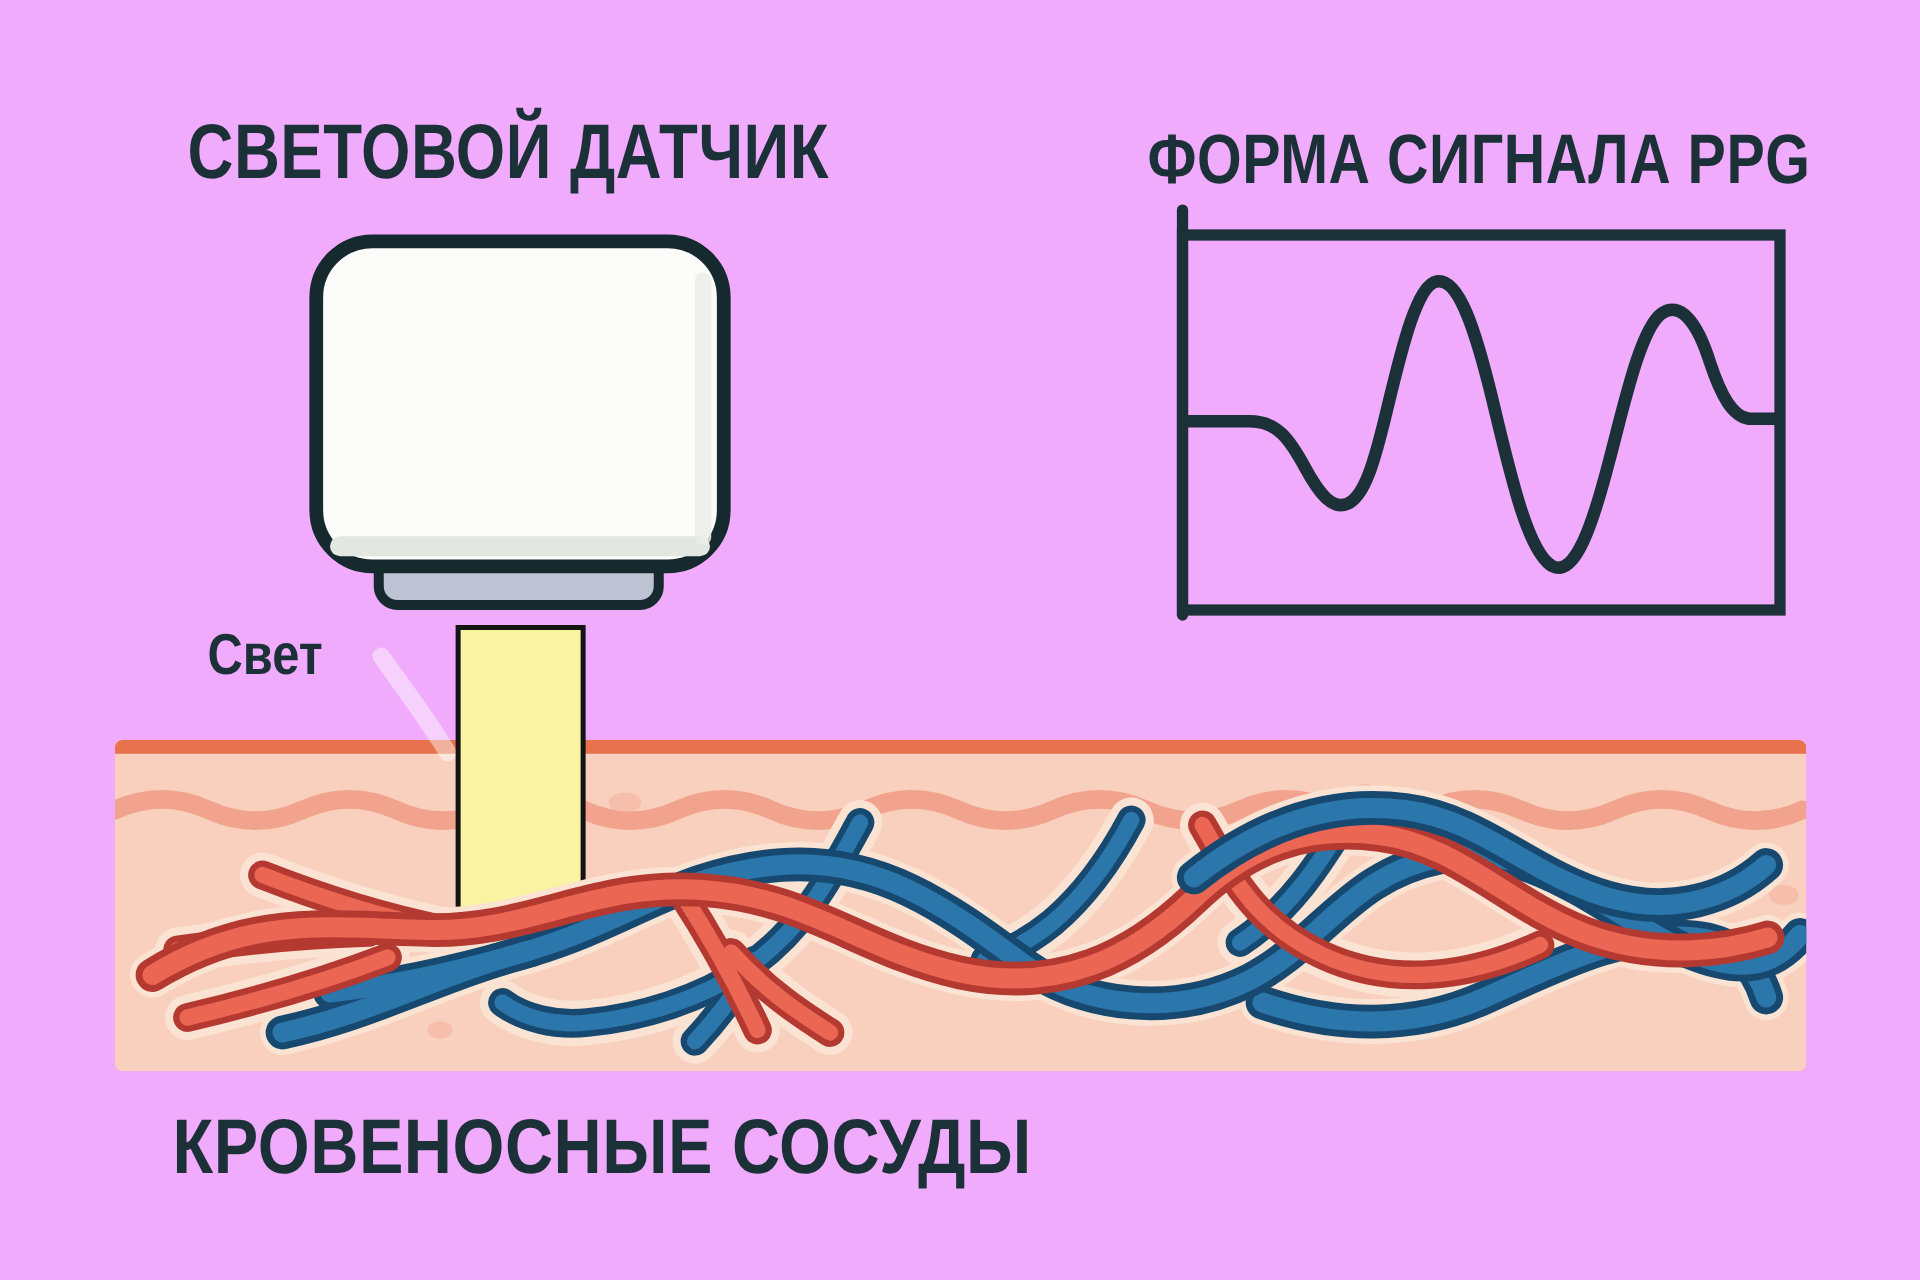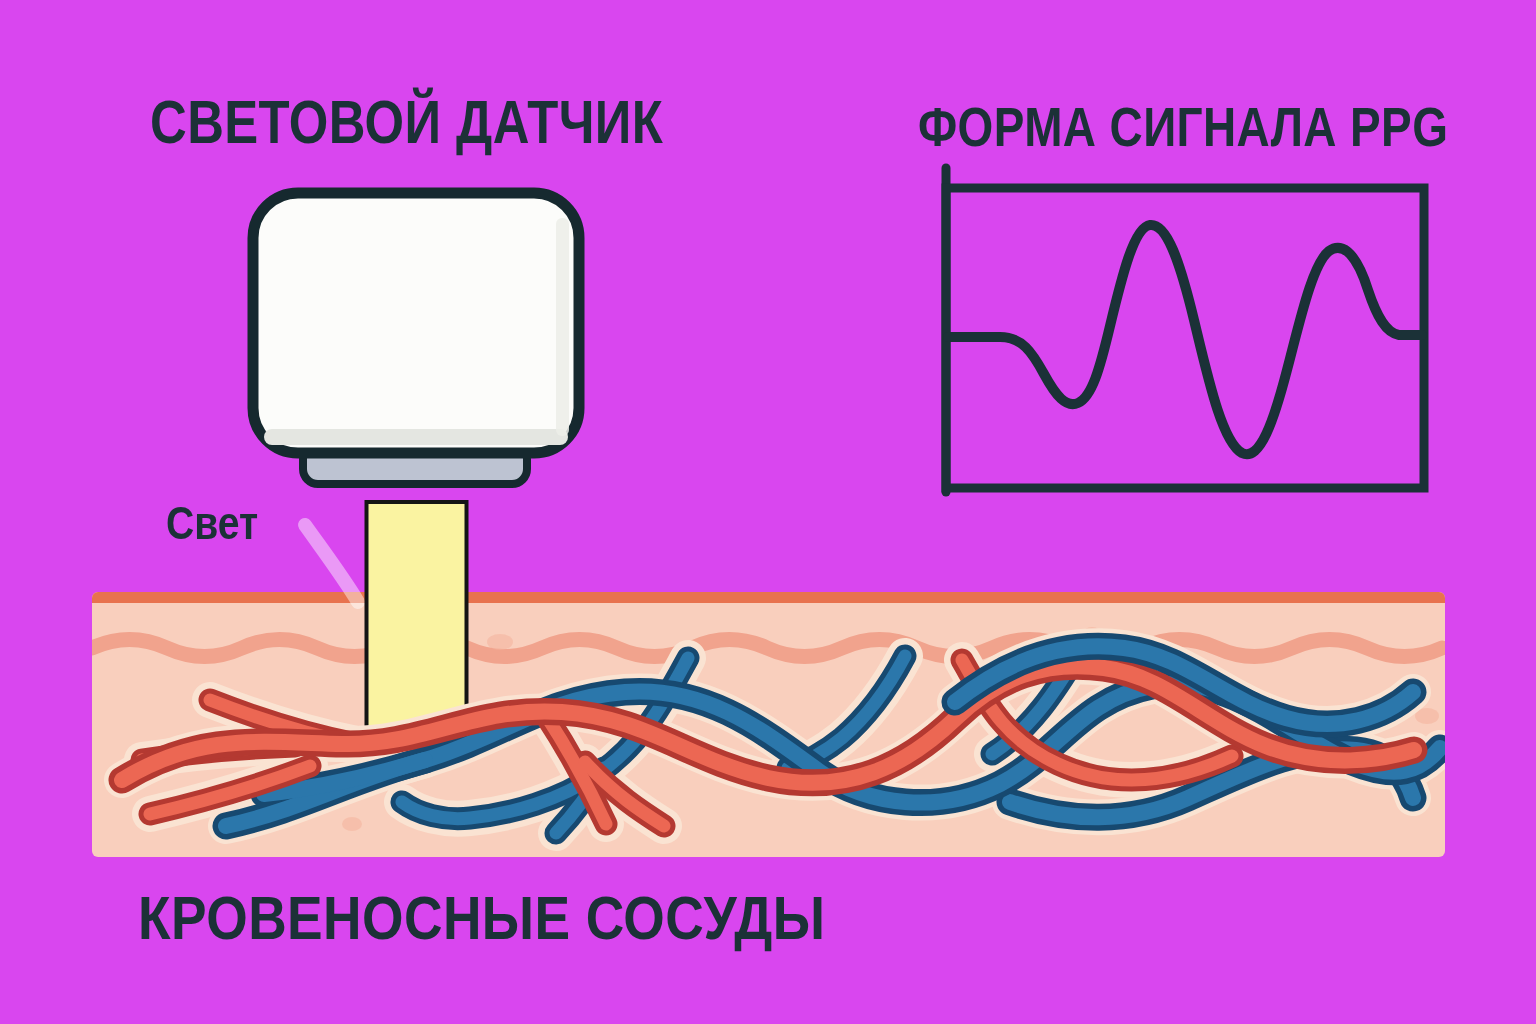--- a/index.html
+++ b/index.html
@@ -1,19 +1,19 @@
 <!DOCTYPE html>
 <html><head>
 <meta charset="utf-8">
 <style>
   html,body{margin:0;padding:0;}
   #canvas{
     position:relative;
     width:1536px;height:1024px;
-    background:#d946ef;
+    background:#f0abfc;
     overflow:hidden;
     font-family:"Liberation Sans", sans-serif;
   }
   .gfx{position:absolute;left:0;top:0;}
   .title{
     position:absolute;
     color:#1C3137;
     font-weight:bold;
     transform-origin:left top;
     white-space:nowrap;

